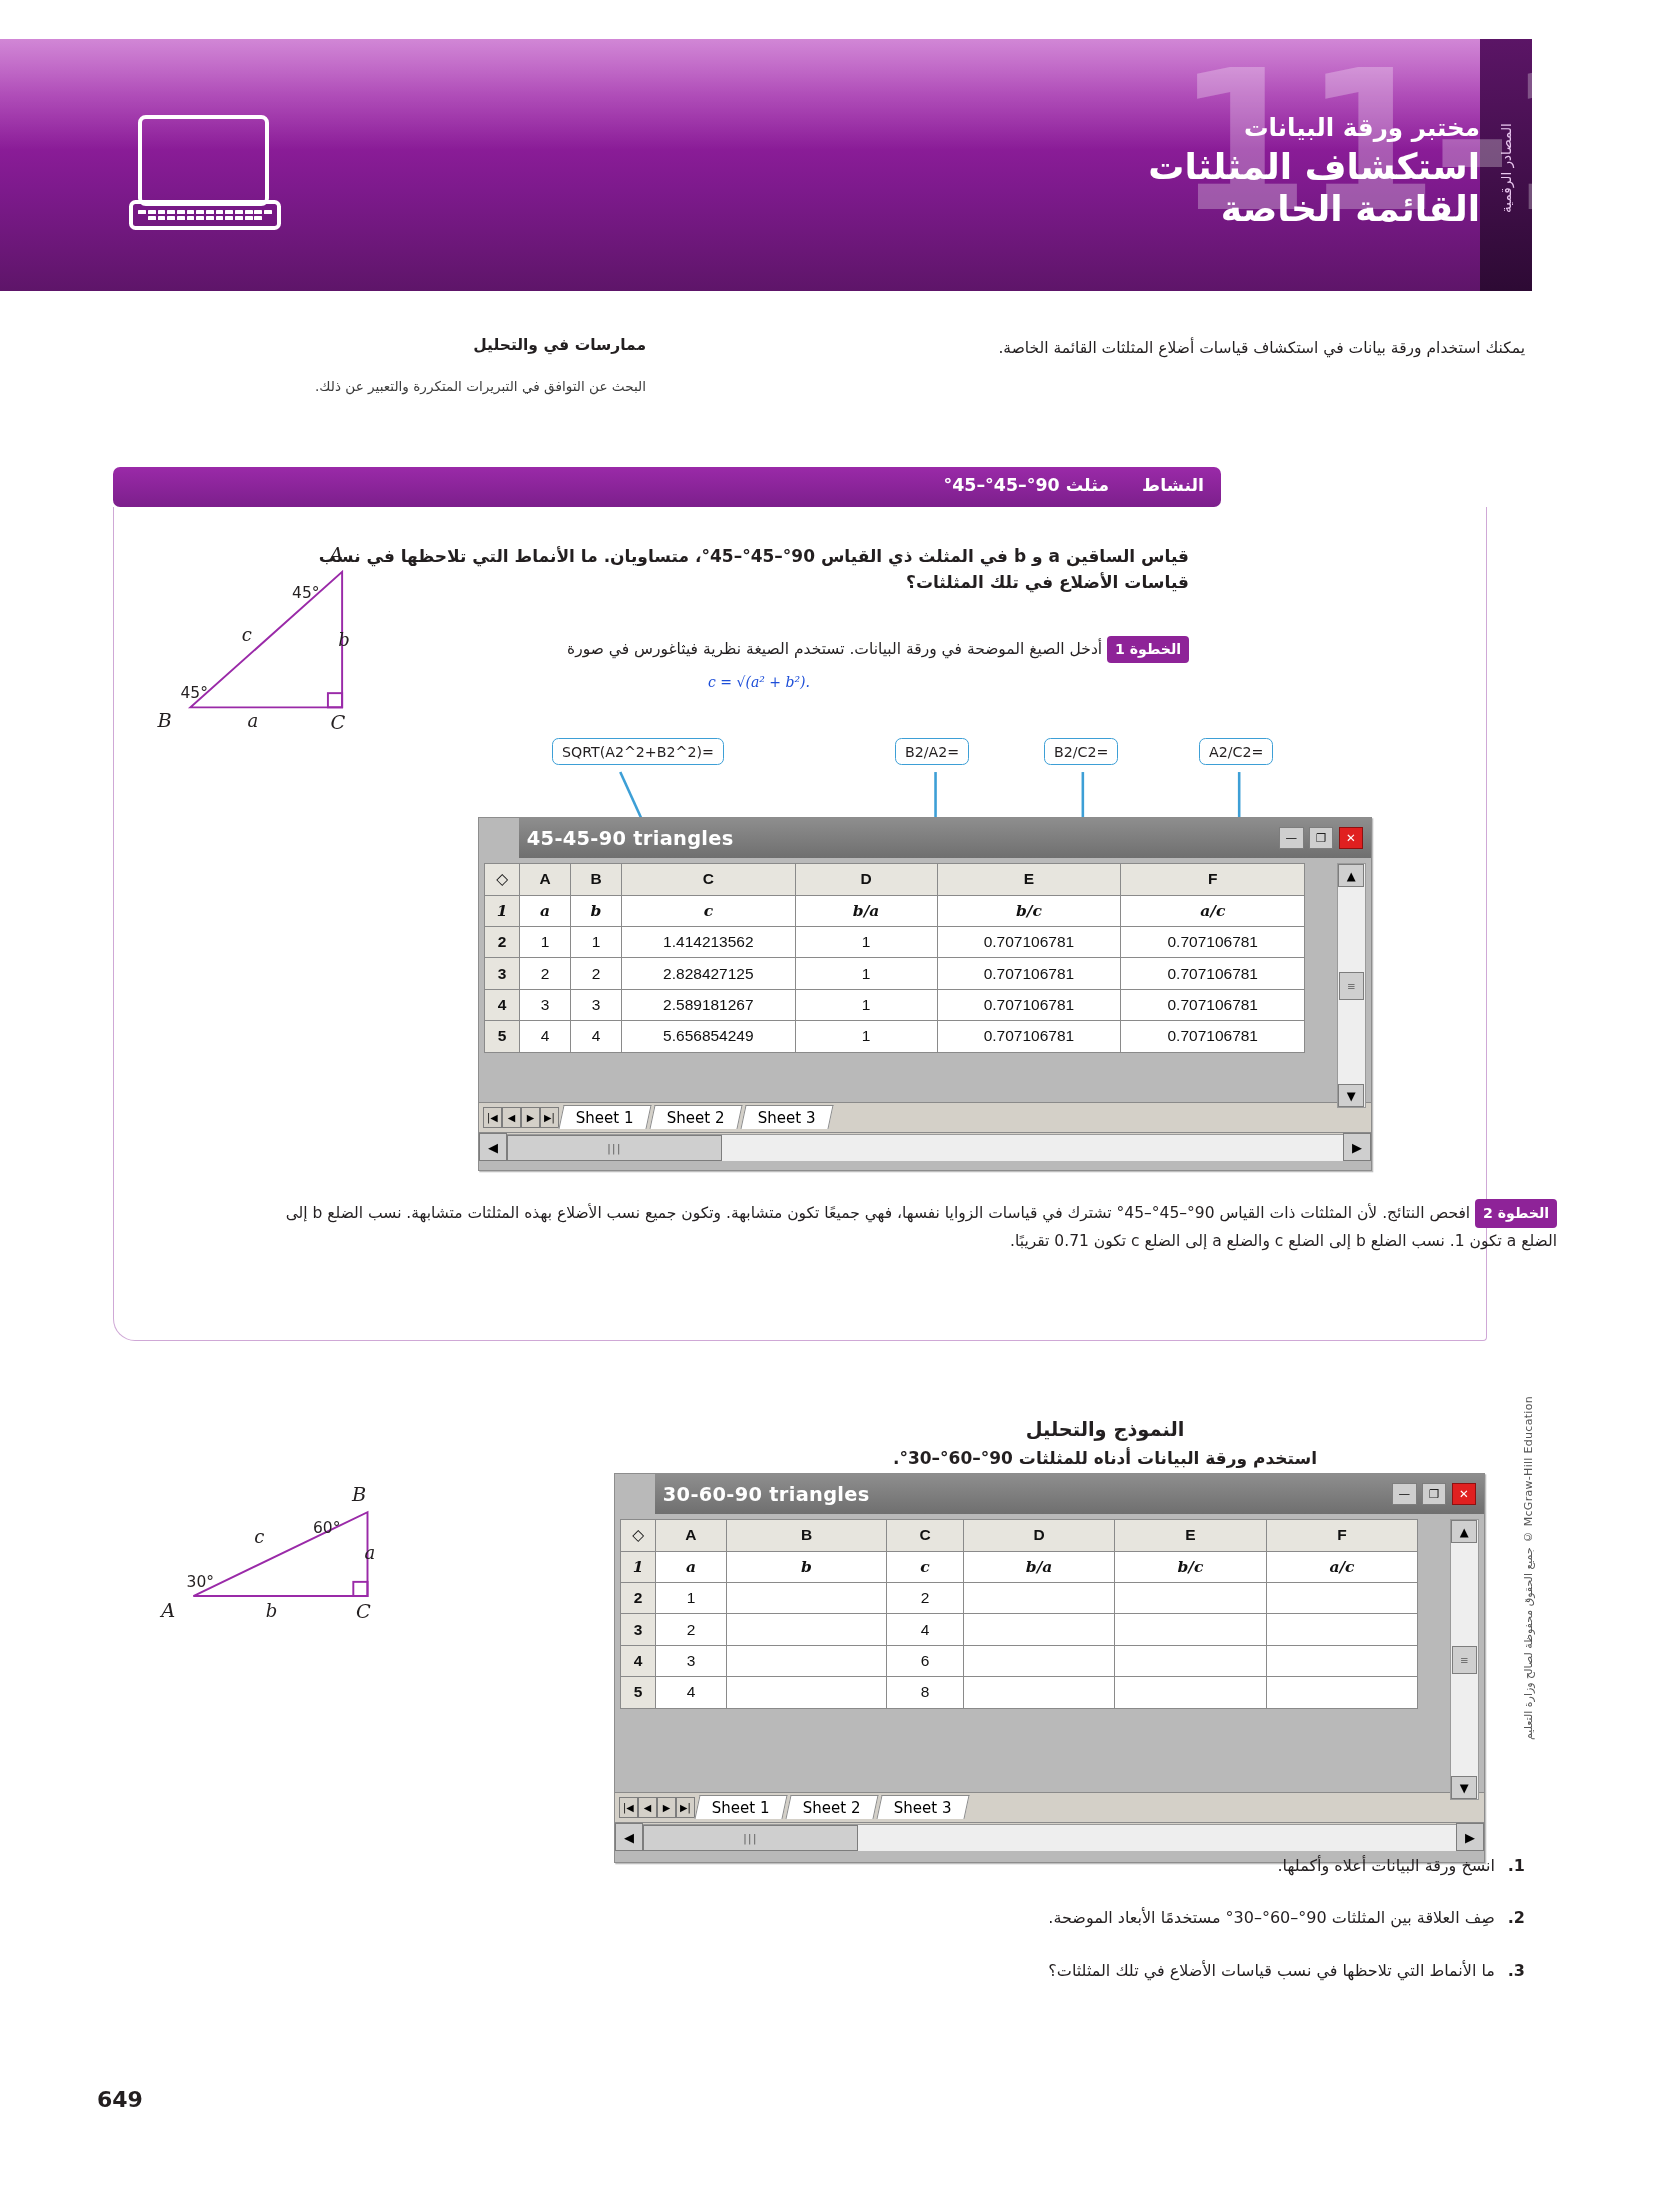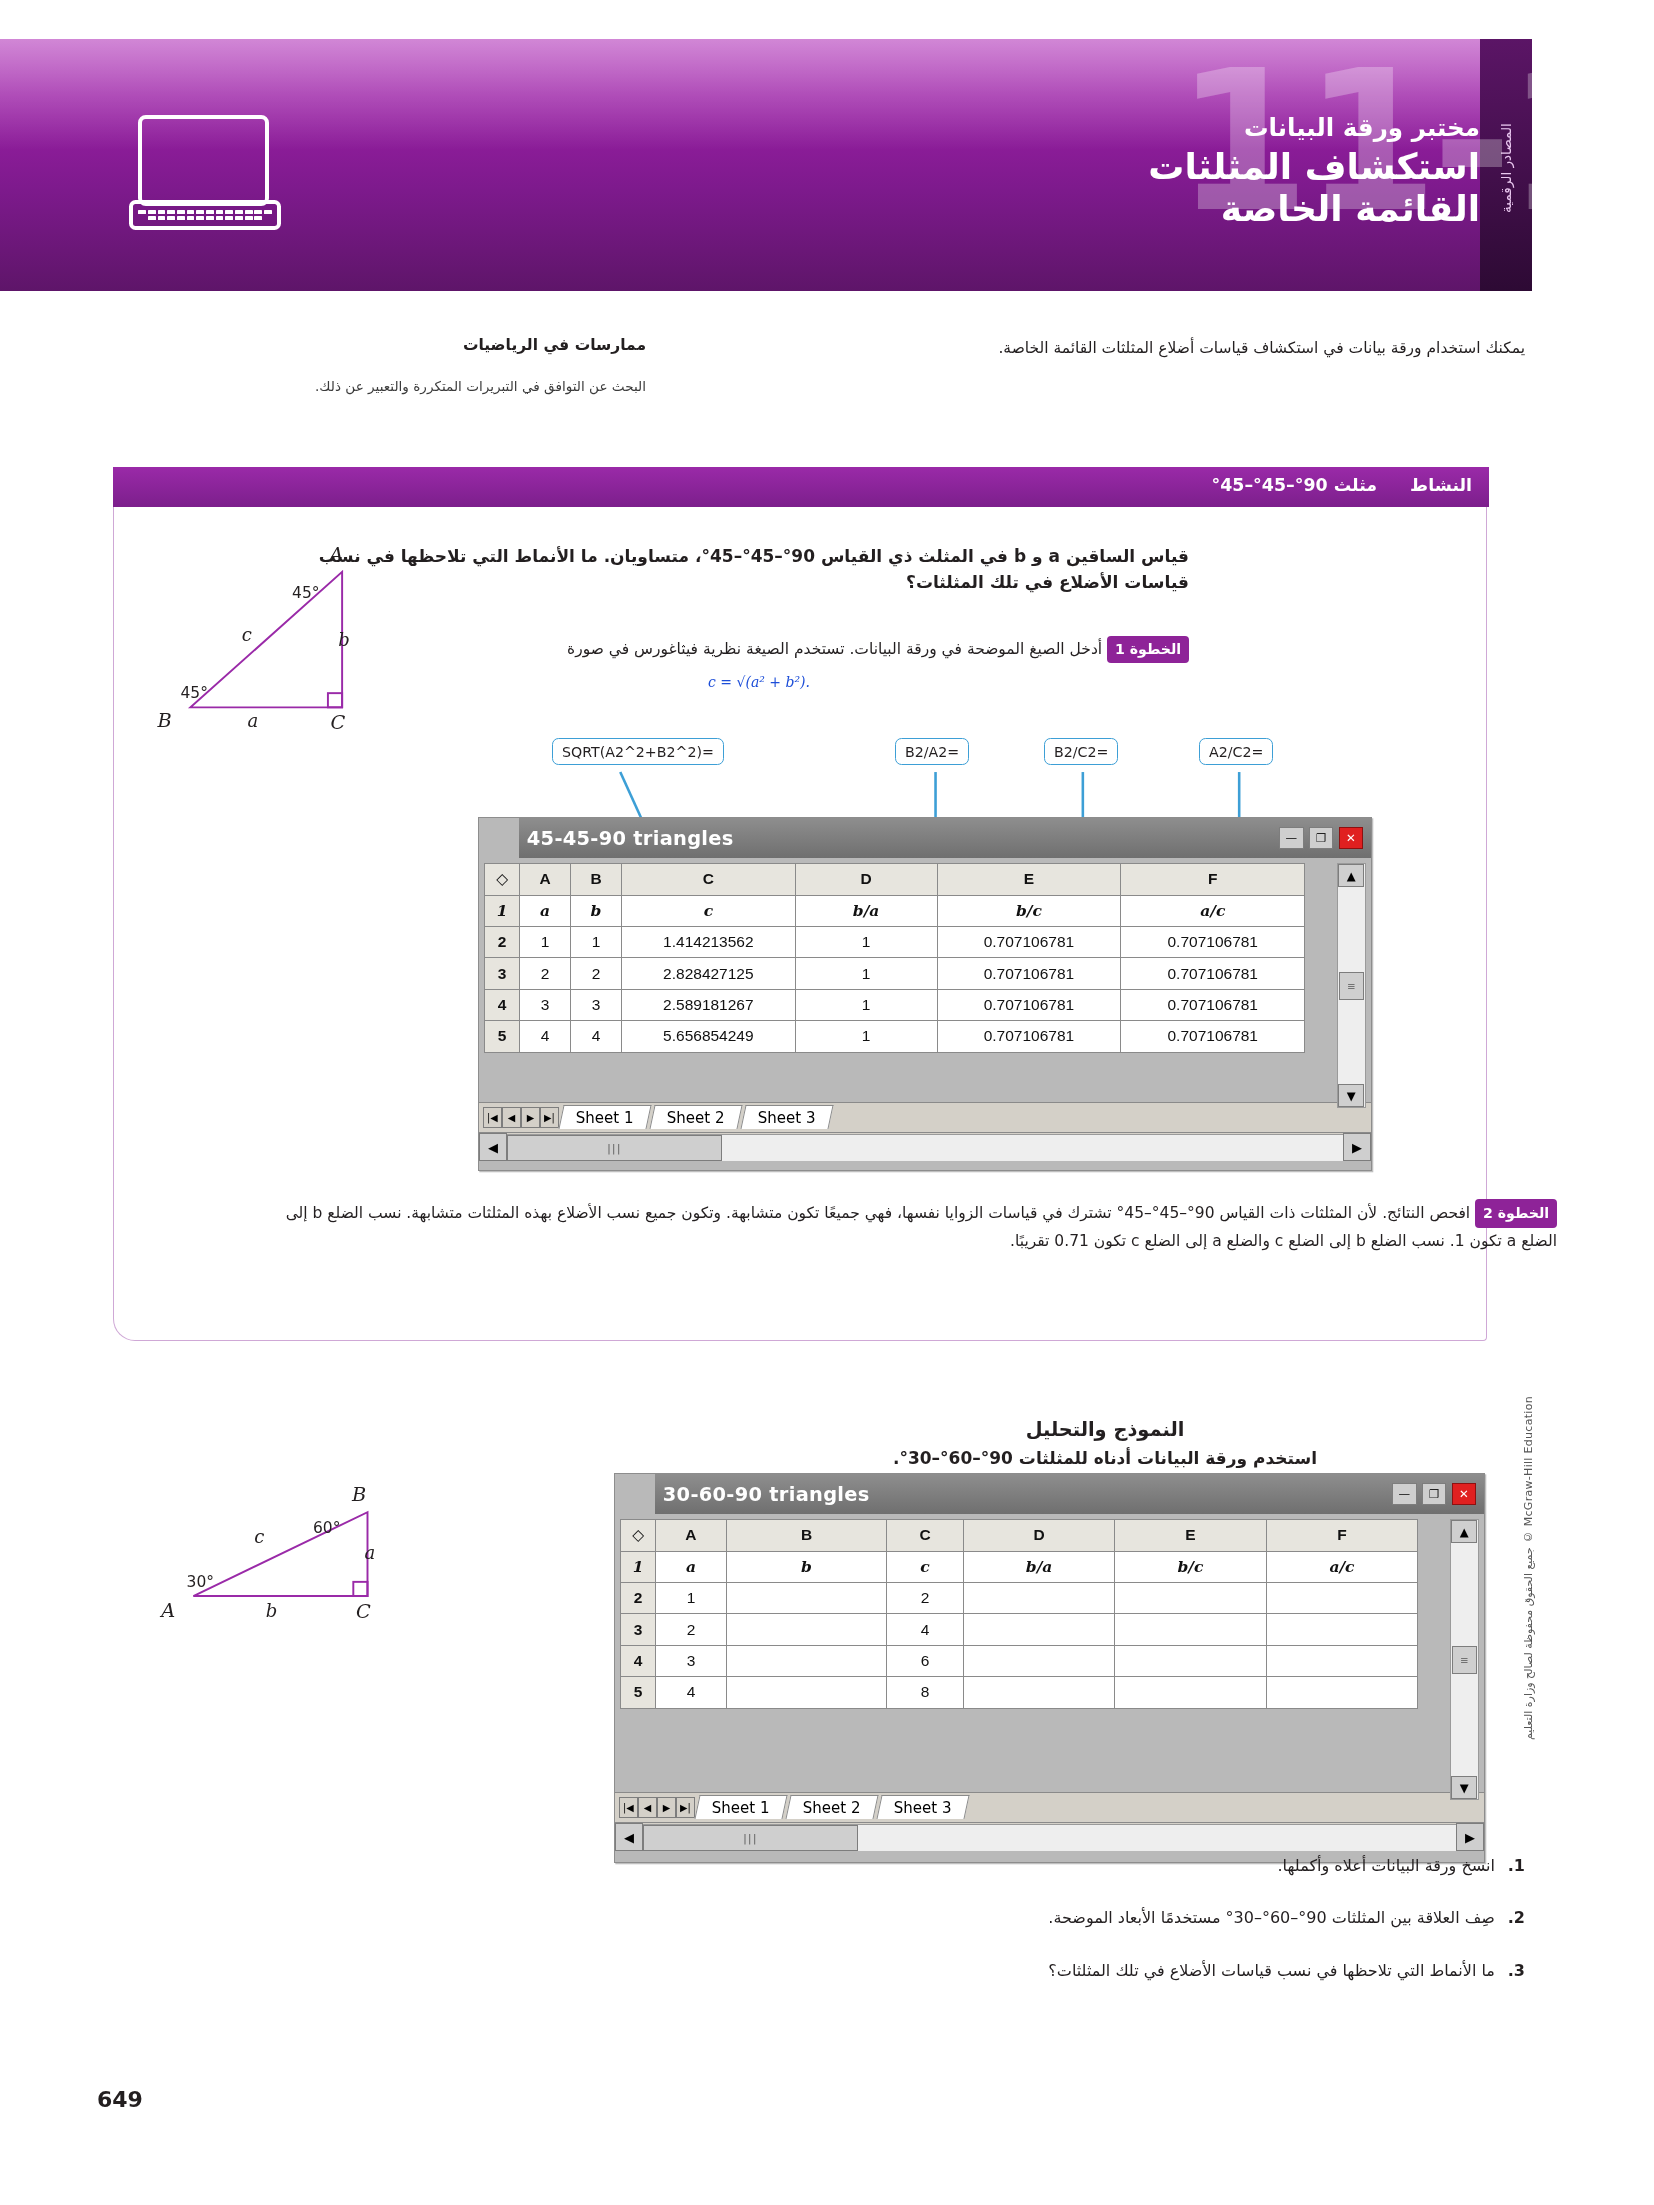--- a/index.html
+++ b/index.html
@@ -70,23 +70,23 @@
     position:absolute;right:1008px;top:336px;width:401px;text-align:right;
   }
   .mp-title{font-size:15.5px;font-weight:bold;color:#231f20;}
   .mp-text{font-size:13.6px;color:#3b3b3b;margin-top:22px;line-height:1.5;}
 
   
   .activity-wrap{
     position:absolute;left:113px;top:467px;width:1376px;height:892px;
   }
   .activity-bar{
-    position:absolute;left:0;top:0;width:1376px;height:40px;
+    position:absolute;left:0;top:0;width:1108px;height:40px;
     background:linear-gradient(180deg,#9a2aa8,#7c1f8c);
-    border-radius:0;
+    border-radius:7px;
   }
   .activity-bar .label{
     position:absolute;right:17px;top:8.4px;color:#fff;font-size:17.4px;font-weight:bold;
   }
   .activity-bar .label .word{margin-left:27px;}
   .activity-body{
     position:absolute;left:0;top:40px;width:1374px;height:834px;
     border:1.3px solid #cfa8d6;border-top:none;
     border-bottom-left-radius:22px;border-bottom-right-radius:3.9px;
     box-sizing:border-box;
@@ -254,21 +254,21 @@
         <div class="key"></div>
         <div class="key"></div>
         <div class="key"></div>
       <div class="key"></div>
         <div class="key"></div>
     </div>
   </div>
 
   <div class="intro">يمكنك استخدام ورقة بيانات في استكشاف قياسات أضلاع المثلثات القائمة الخاصة.</div>
   <div class="mp-box">
-    <div class="mp-title">ممارسات في الرياضيات</div>
+    <div class="mp-title">ممارسات في والتحليل</div>
     <div class="mp-text">البحث عن التوافق في التبريرات المتكررة والتعبير عن ذلك.</div>
   </div>
 
   <div class="activity-wrap">
     <div class="activity-bar">
       <div class="label">
         <span class="word">النشاط</span>
         <span>مثلث 90°–45°–45°</span>
       </div>
     </div>

